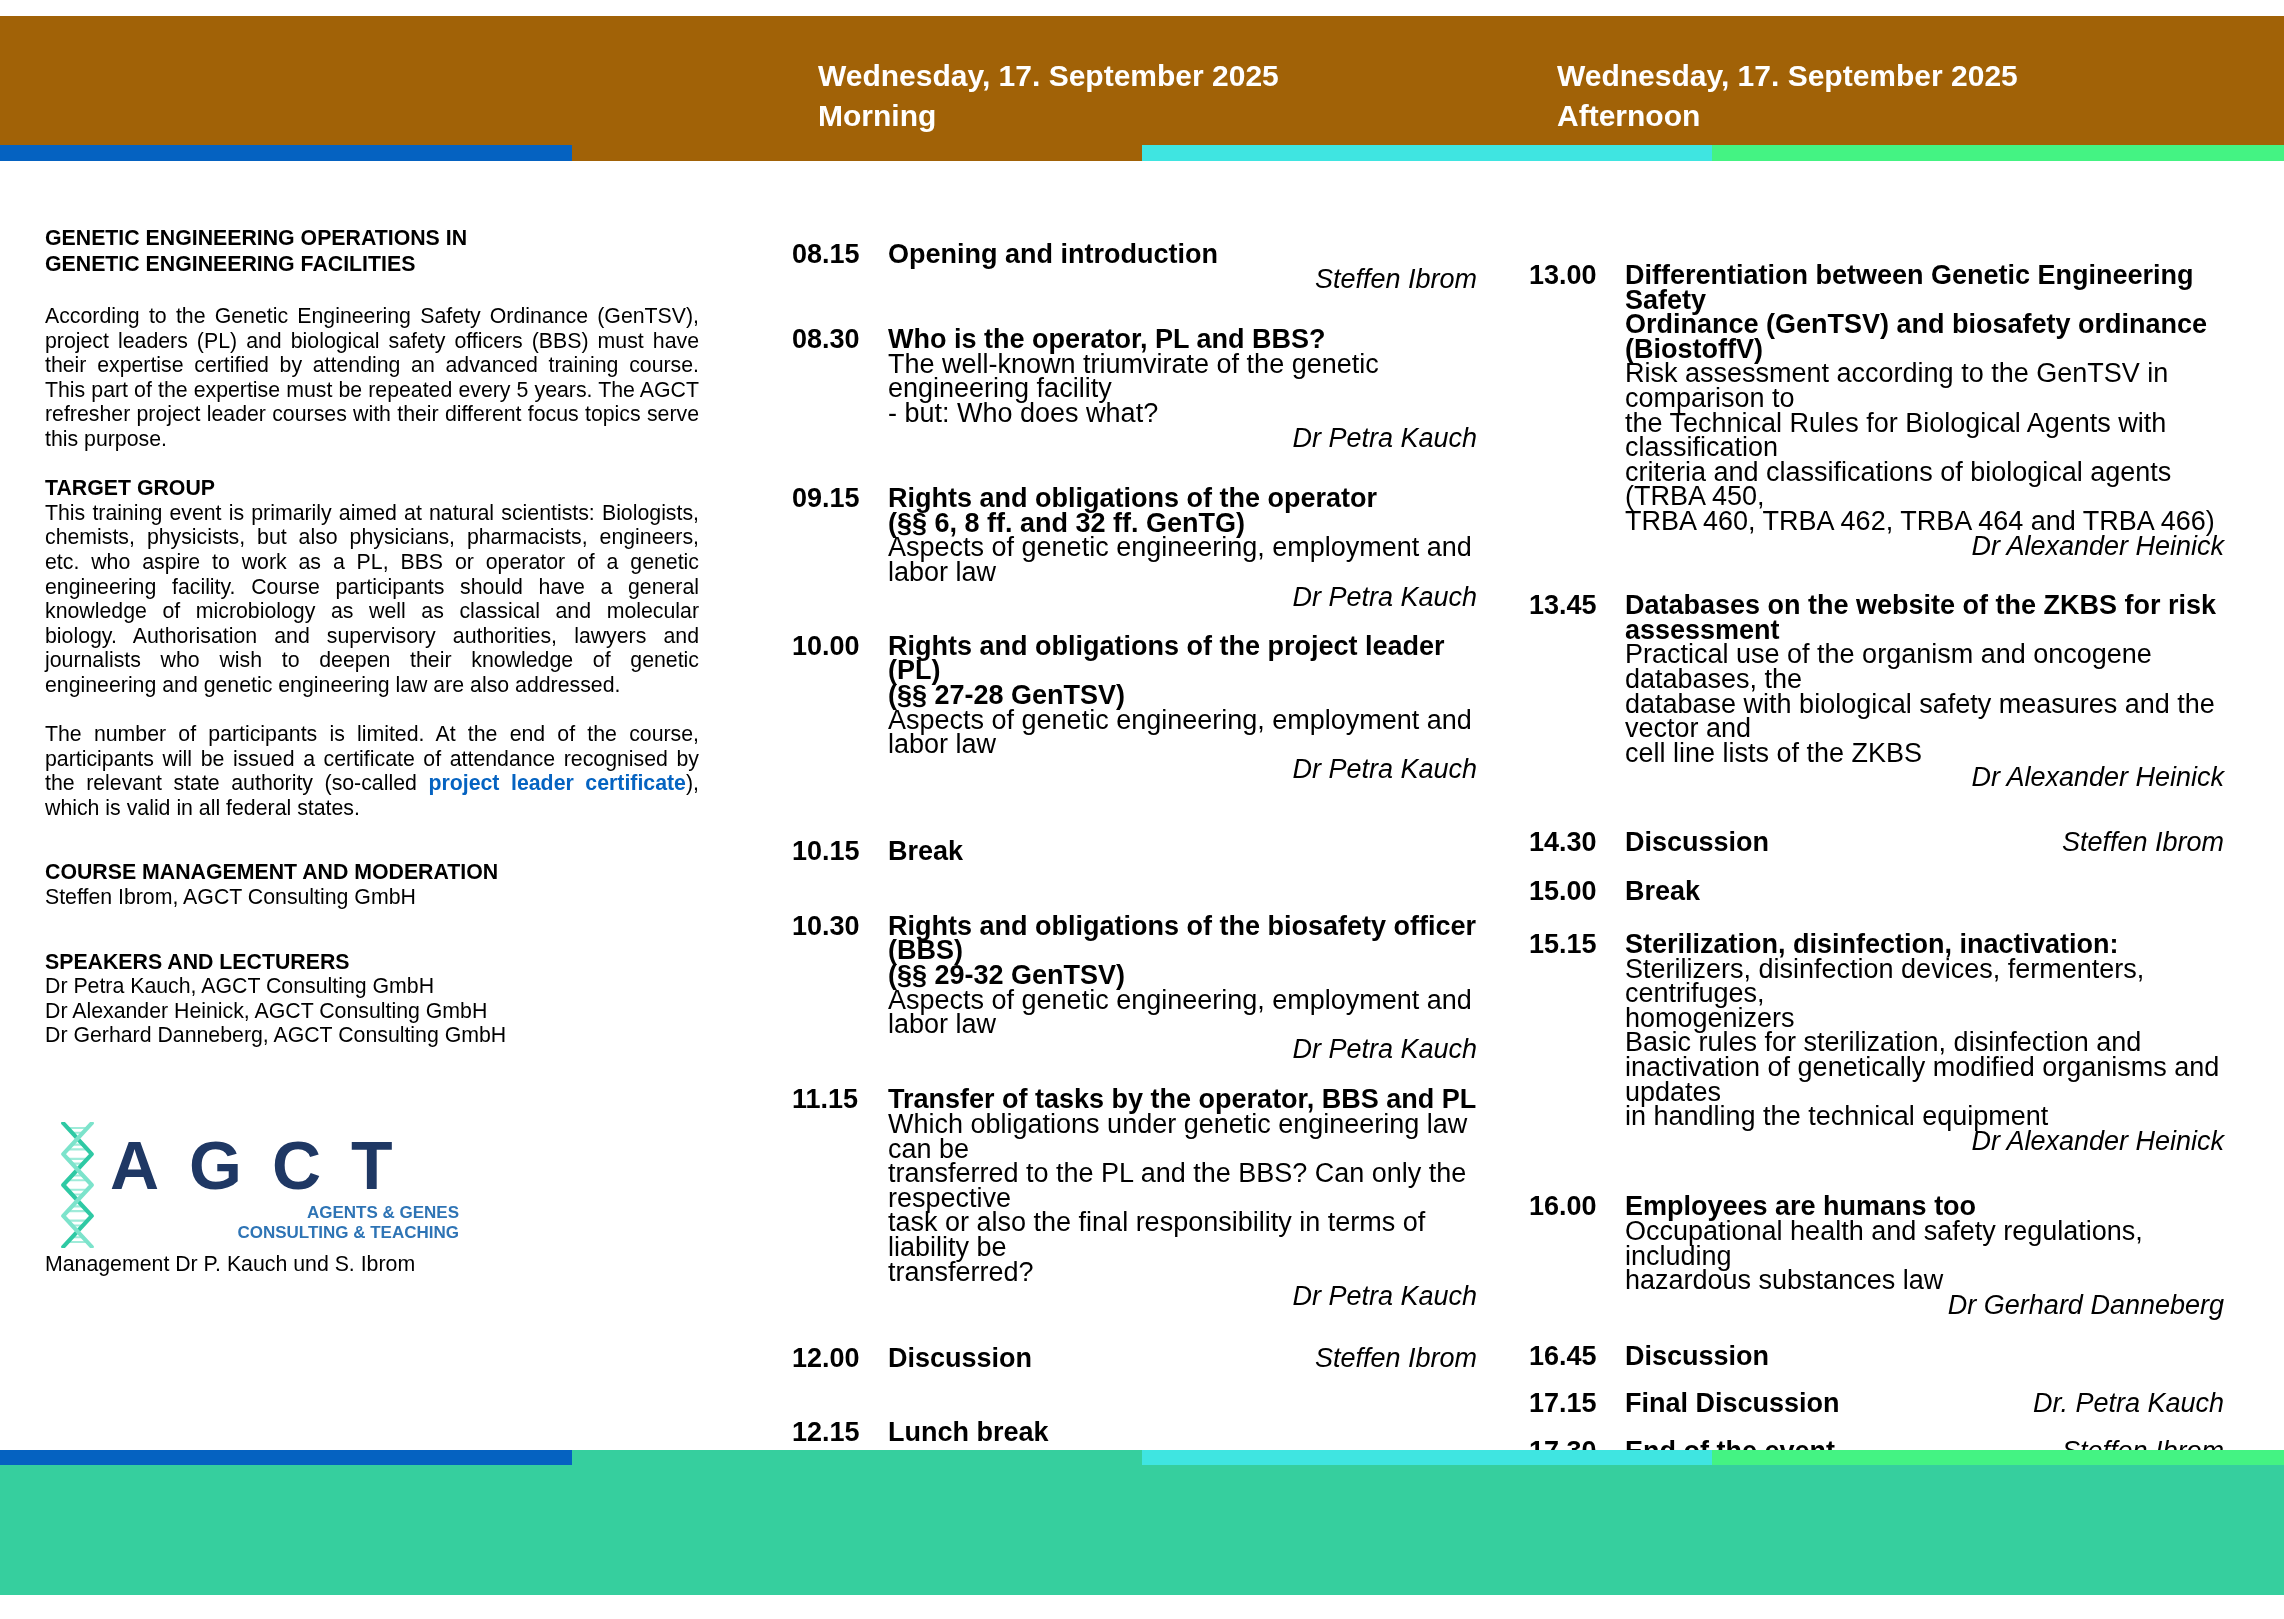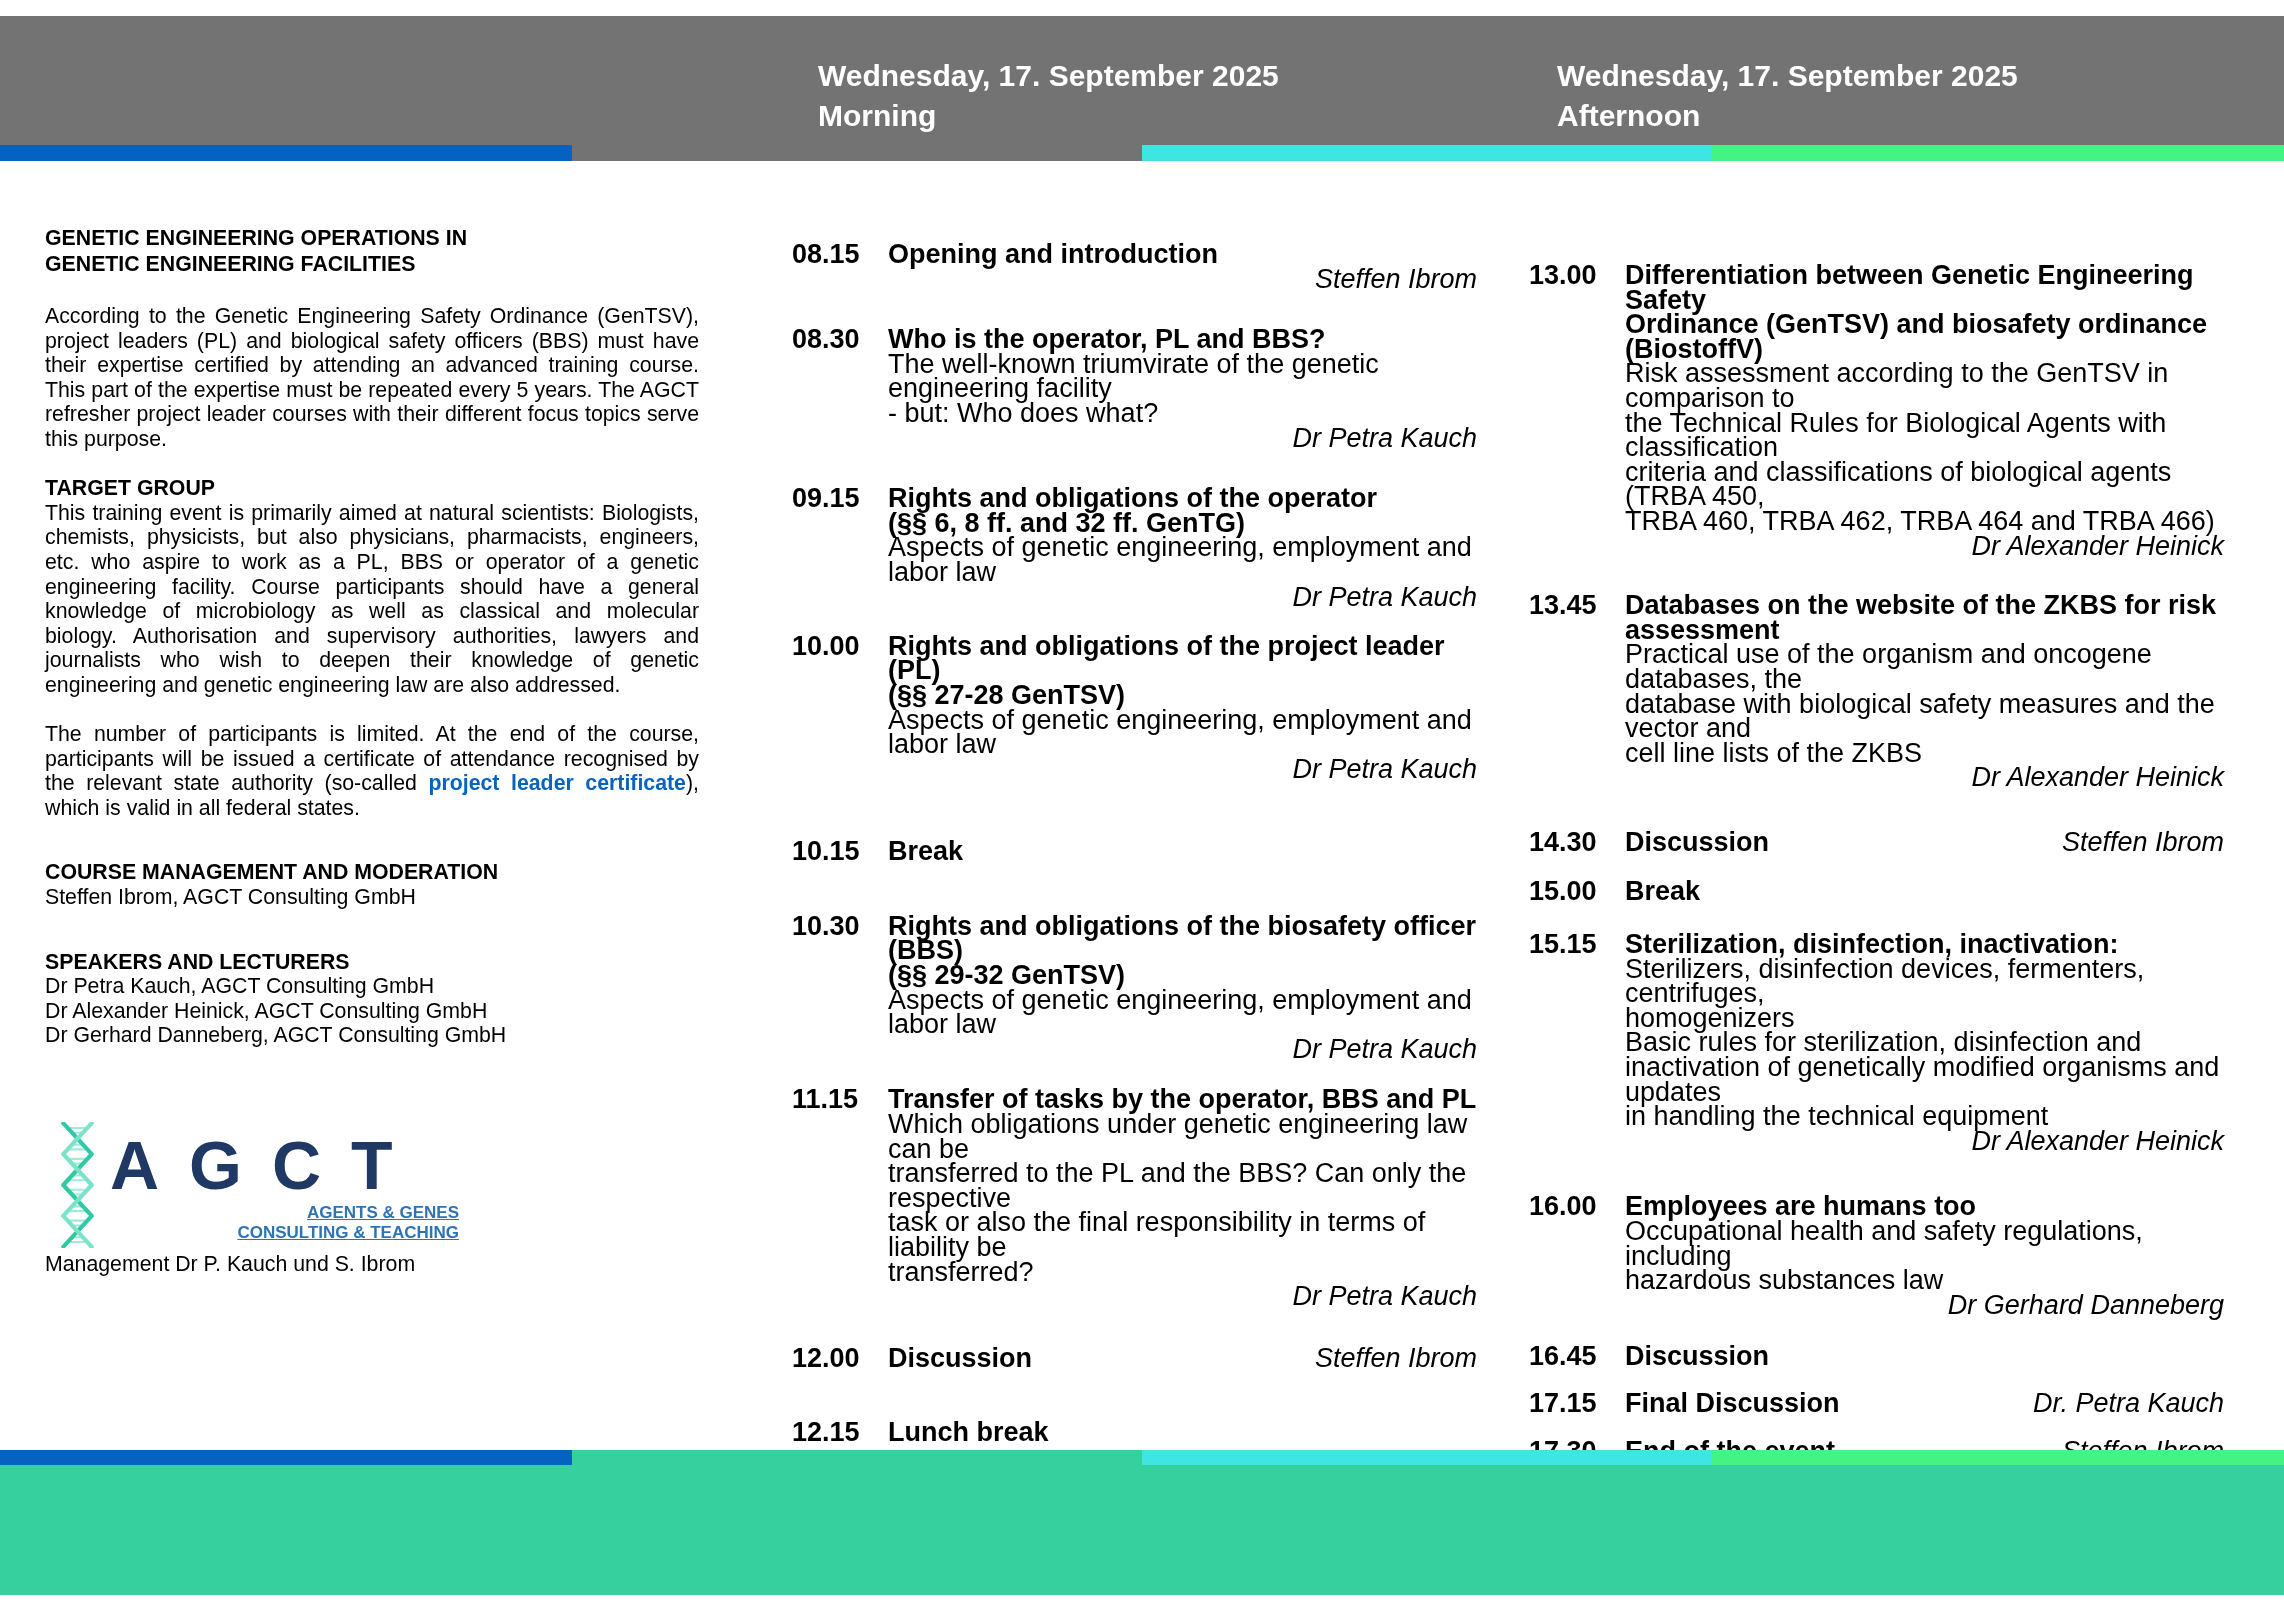--- a/index.html
+++ b/index.html
@@ -1,20 +1,20 @@
 <!DOCTYPE html>
 <html style="font-size:10.3px"><head>
 <meta charset="utf-8">
 <style>
   html,body{margin:0;padding:0;background:#888;}
   .page{position:relative;width:2284px;height:1619px;background:#ffffff;
         font-family:"Liberation Sans",sans-serif;color:#000;overflow:hidden;}
 
   
-  .header-band{position:absolute;left:0;top:15.5px;width:2284px;height:145px;background:#737373;}
+  .header-band{position:absolute;left:0;top:15.5px;width:2284px;height:145px;background:#a16207;}
   .footer-band{position:absolute;left:0;top:1465px;width:2284px;height:130px;background:#36CF9E;}
   .stripe{position:absolute;height:15.5px;}
   .stripe.blue{background:#0562C1;}
   .stripe.green{background:#36CF9E;}
   .stripe.cyan{background:#3FE5E1;}
   .stripe.lgreen{background:#44F383;}
   .top-band .stripe{top:145px;}
   .bot-band .stripe{top:1450px;}
 
   .h-block{position:absolute;top:40px;color:#fff;font-weight:bold;font-size:30px;line-height:40px;}
@@ -38,21 +38,21 @@
   .sch-title{font-weight:bold;white-space:pre-line;}
   .sch-desc{white-space:pre-line;}
   .sch-speaker{text-align:right;font-style:italic;}
   .sch-speaker-inline{position:absolute;right:0;top:0;font-style:italic;font-weight:normal;}
 
   
   .logo{display:flex;align-items:flex-start;margin-top:74px;}
   .logo-helix{width:65px;height:126px;flex:none;}
   .logo-text{width:349px;margin-left:0;}
   .logo-word{font-size:68px;font-weight:bold;color:#1F3864;letter-spacing:30px;line-height:68px;margin-top:9px;}
-  .logo-tags{text-align:right;color:#2E74B5;font-weight:bold;font-size:17px;line-height:20px;margin-top:3.9px;text-decoration:underline;}
+  .logo-tags{text-align:right;color:#2E74B5;font-weight:bold;font-size:17px;line-height:20px;margin-top:3.9px;}
   .mgmt{margin-top:3.9px;}
 </style>
 </head>
 <body>
 
 <div class="page">
 
   <div class="header-band">
     <div class="h-block h-morning">
       <div>Wednesday, 17. September 2025</div>

